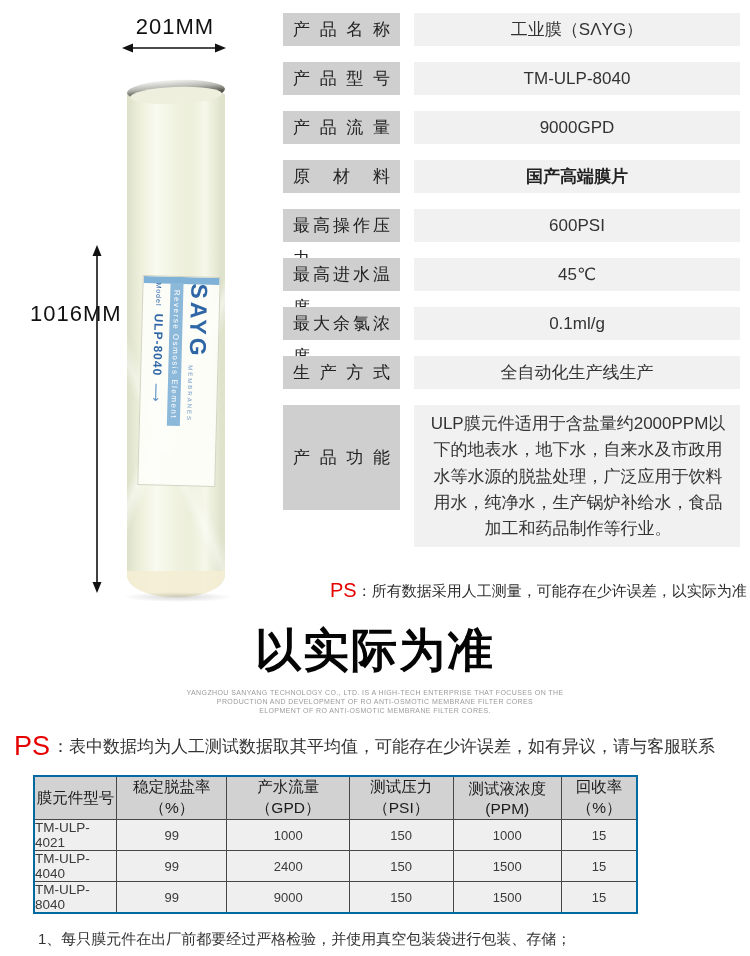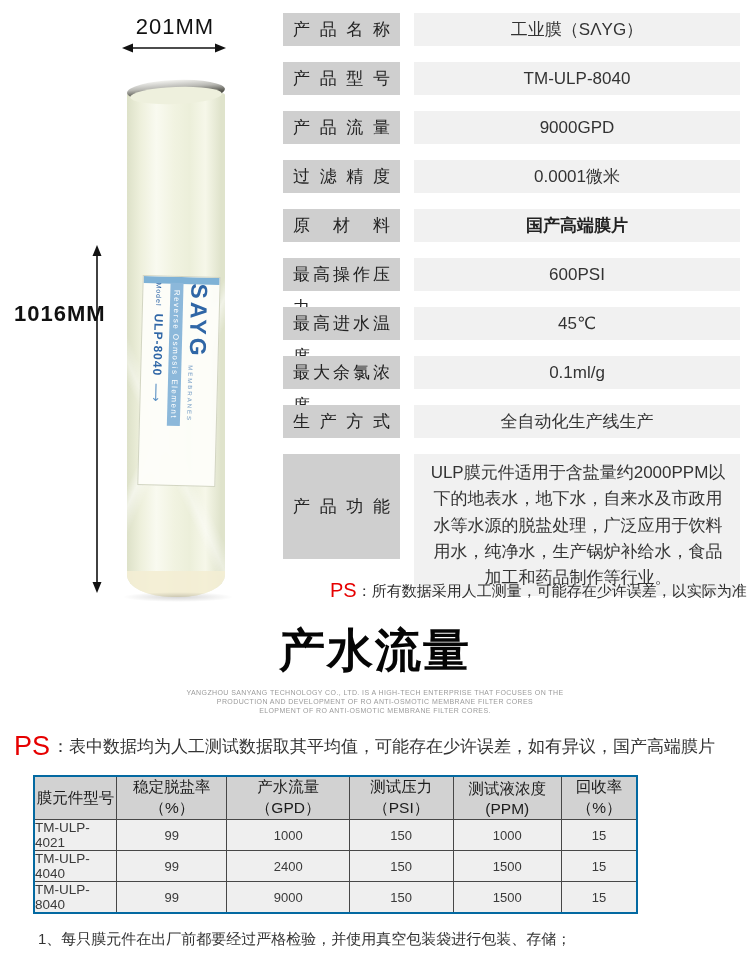--- a/index.html
+++ b/index.html
@@ -3,21 +3,21 @@
 <meta charset="utf-8">
 <style>
   * { margin:0; padding:0; box-sizing:border-box; }
   html,body { background:#fff; }
   body { font-family:"Liberation Sans","DejaVu Sans",sans-serif; }
   .stage { position:relative; width:750px; height:956px; background:#fff; overflow:hidden; margin:0 auto; }
 
   
   .dim-label { position:absolute; color:#111; font-size:22px; letter-spacing:1px; }
   .dim-w { left:123px; top:14px; width:104px; text-align:center; }
-  .dim-h { left:14px; top:301px;font-weight:bold; }
+  .dim-h { left:30px; top:301px; }
   .arrow-svg { position:absolute; }
 
   .cylinder { position:absolute; left:127px; top:80px; width:98px; height:517px; }
   .cyl-cap { position:absolute; top:0; left:0; width:98px; height:22px; border-radius:50%;
     background:linear-gradient(178deg,#f2f2ef 6%,#b9b9b4 35%,#57574f 62%,#26261f 92%);
     transform:rotate(-2.2deg); }
   .cyl-cap-inner { position:absolute; top:7px; left:3px; width:92px; height:17px; border-radius:50%;
     background:#eef0dd; transform:rotate(-2.2deg); }
   .cyl-body { position:absolute; top:13px; left:0; width:98px; height:504px;
     border-radius:4px 4px 46% 46% / 2px 2px 22px 22px;
@@ -134,24 +134,20 @@
     </div>
     <div class="spec-row">
       <div class="chip">产品型号</div>
       <div class="spec-value">TM-ULP-8040</div>
     </div>
     <div class="spec-row">
       <div class="chip">产品流量</div>
       <div class="spec-value">9000GPD</div>
     </div>
     <div class="spec-row">
-      <div class="chip">过滤精度</div>
-      <div class="spec-value">0.0001微米</div>
-    </div>
-    <div class="spec-row">
       <div class="chip">原材料</div>
       <div class="spec-value bold">国产高端膜片</div>
     </div>
     <div class="spec-row">
       <div class="chip">最高操作压力</div>
       <div class="spec-value">600PSI</div>
     </div>
     <div class="spec-row">
       <div class="chip">最高进水温度</div>
       <div class="spec-value">45℃</div>
@@ -168,31 +164,31 @@
       <div class="chip tall">产品功能</div>
       <div class="spec-value para">ULP膜元件适用于含盐量约2000PPM以下的地表水，地下水，自来水及市政用水等水源的脱盐处理，广泛应用于饮料用水，纯净水，生产锅炉补给水，食品加工和药品制作等行业。</div>
     </div>
   </div>
 
   <div class="ps-line1">
     <span class="ps-red">PS</span><span class="ps-text">：所有数据采用人工测量，可能存在少许误差，以实际为准</span>
   </div>
 
   <div class="title-block">
-    <div class="big-title">产水流量</div>
+    <div class="big-title">以实际为准</div>
     <div class="subtitle">
       <div>YANGZHOU SANYANG TECHNOLOGY CO., LTD. IS A HIGH-TECH ENTERPRISE THAT FOCUSES ON THE</div>
       <div>PRODUCTION AND DEVELOPMENT OF RO ANTI-OSMOTIC MEMBRANE FILTER CORES</div>
       <div>ELOPMENT OF RO ANTI-OSMOTIC MEMBRANE FILTER CORES.</div>
     </div>
   </div>
 
   <div class="ps-line2">
     <span class="ps-red-big">PS</span>
-      <span class="ps-text">：表中数据均为人工测试数据取其平均值，可能存在少许误差，如有异议，国产高端膜片</span>
+      <span class="ps-text">：表中数据均为人工测试数据取其平均值，可能存在少许误差，如有异议，请与客服联系</span>
   </div>
 
   <table class="param-table">
     <colgroup>
       <col style="width:13.7%">
         <col style="width:18.3%">
         <col style="width:20.3%">
       <col style="width:17.2%">
         <col style="width:18%">
         <col style="width:12.5%">

